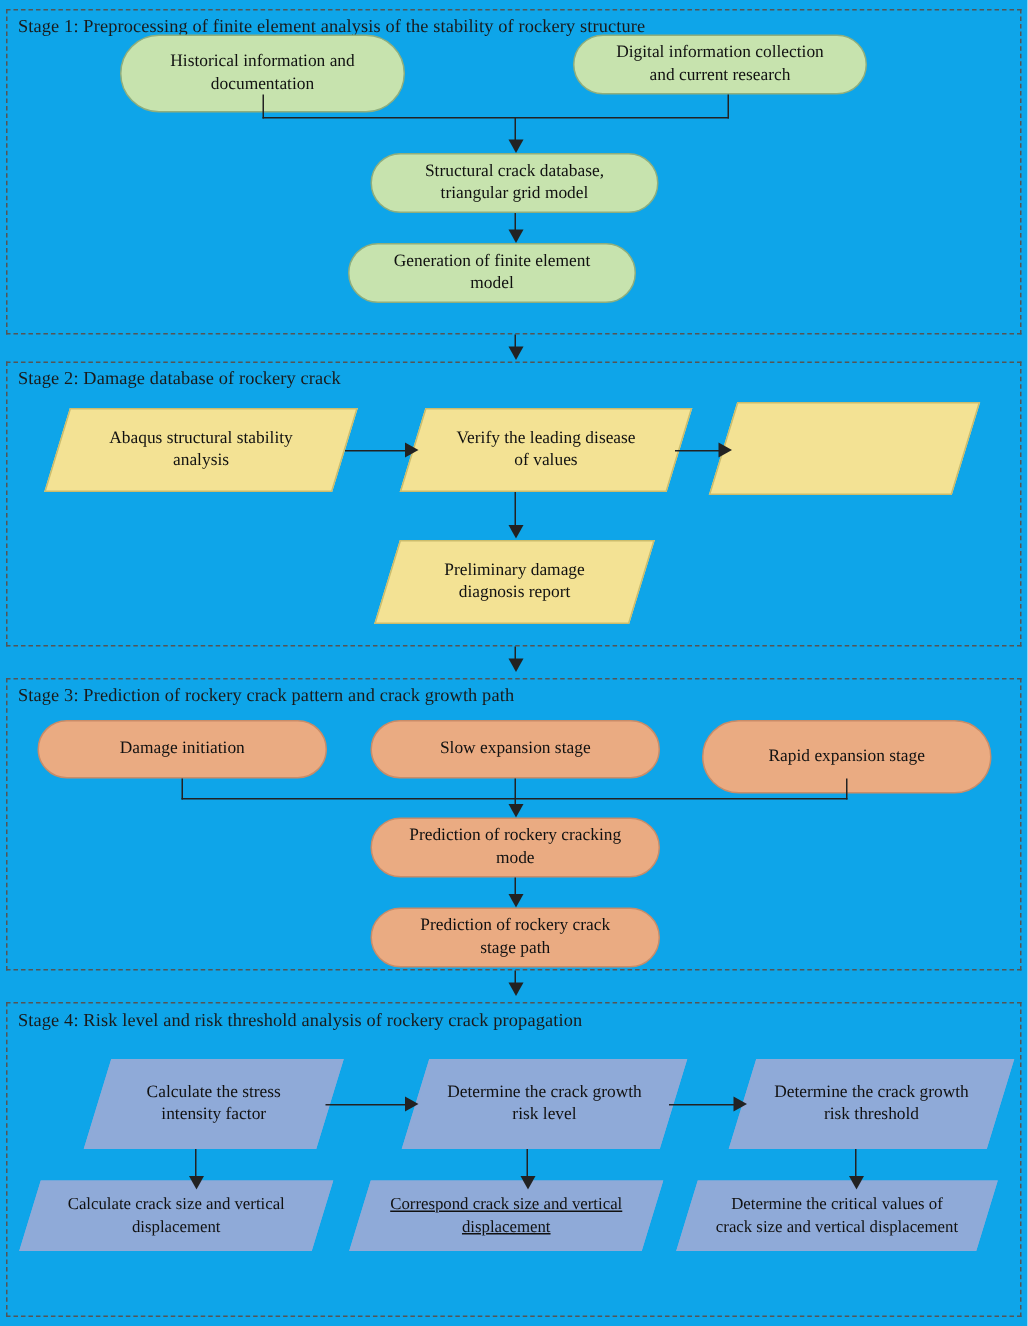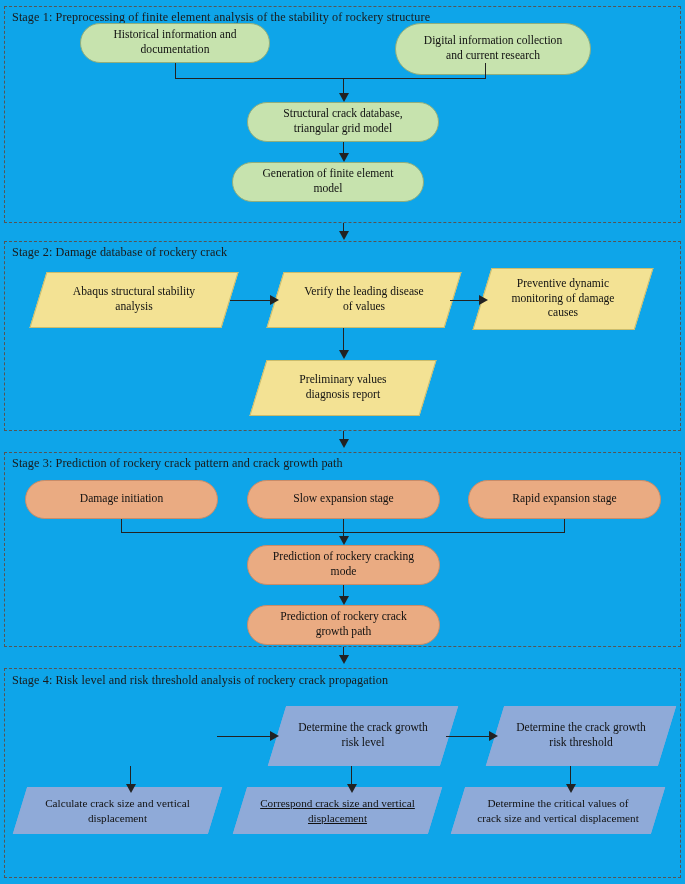--- a/index.html
+++ b/index.html
@@ -99,26 +99,26 @@
   }
 </style>
 </head>
 <body>
 
 <div id="page">
 
   <div class="stage" style="left:4px;top:6px;width:677px;height:217px;"></div>
   <div class="stage-title" style="left:12px;top:10px;">Stage 1: Preprocessing of finite element analysis of the stability of rockery structure</div>
 
-  <div class="node pill green" style="left:80px;top:23px;width:190px;height:40px;">
+  <div class="node pill green" style="left:80px;top:23px;width:190px;height:52px;">
     <span class="txt">Historical information and
 documentation</span>
   </div>
 
-  <div class="node pill green" style="left:395px;top:23px;width:196px;height:52px;">
+  <div class="node pill green" style="left:382px;top:23px;width:196px;height:40px;">
     <span class="txt">Digital information collection
 and current research</span>
   </div>
 
   <div class="vline" style="left:175px;top:63px;height:16px;"></div>
   <div class="vline" style="left:485px;top:63px;height:16px;"></div>
   <div class="hline" style="left:175px;top:78px;width:311px;"></div>
   <div class="vline" style="left:343px;top:78px;height:18px;"></div>
   <div class="arrow-down" style="left:339px;top:93px;"></div>
 
@@ -154,77 +154,79 @@
     <span class="bg"></span>
     <span class="txt">Verify the leading disease
 of values</span>
   </div>
 
   <div class="hline" style="left:450px;top:300px;width:33px;"></div>
   <div class="arrow-right" style="left:479px;top:295px;"></div>
 
   <div class="node para yellow" style="left:482px;top:268px;width:162px;height:62px;">
     <span class="bg"></span>
-    <span class="txt">Preventive dynamic
-monitoring of damage
-causes</span>
   </div>
 
   <div class="vline" style="left:343px;top:328px;height:26px;"></div>
   <div class="arrow-down" style="left:339px;top:350px;"></div>
 
   <div class="node para yellow" style="left:258px;top:360px;width:170px;height:56px;">
     <span class="bg"></span>
-    <span class="txt">Preliminary values
+    <span class="txt">Preliminary damage
 diagnosis report</span>
   </div>
 
   <div class="vline" style="left:343px;top:431px;height:13px;"></div>
   <div class="arrow-down" style="left:339px;top:439px;"></div>
 
   <div class="stage" style="left:4px;top:452px;width:677px;height:195px;"></div>
   <div class="stage-title" style="left:12px;top:456px;">Stage 3: Prediction of rockery crack pattern and crack growth path</div>
 
   <div class="node pill orange" style="left:25px;top:480px;width:193px;height:39px;">
     <span class="txt">Damage initiation</span>
   </div>
 
   <div class="node pill orange" style="left:247px;top:480px;width:193px;height:39px;">
     <span class="txt">Slow expansion stage</span>
   </div>
 
-  <div class="node pill orange" style="left:468px;top:480px;width:193px;height:39px;">
+  <div class="node pill orange" style="left:468px;top:480px;width:193px;height:49px;">
     <span class="txt">Rapid expansion stage</span>
   </div>
 
   <div class="vline" style="left:121px;top:519px;height:14px;"></div>
   <div class="vline" style="left:564px;top:519px;height:14px;"></div>
   <div class="hline" style="left:121px;top:532px;width:444px;"></div>
   <div class="vline" style="left:343px;top:519px;height:20px;"></div>
   <div class="arrow-down" style="left:339px;top:536px;"></div>
 
   <div class="node pill orange" style="left:247px;top:545px;width:193px;height:40px;text-align:center;">
     <span class="txt">Prediction of rockery cracking
 mode</span>
   </div>
 
   <div class="vline" style="left:343px;top:585px;height:15px;"></div>
   <div class="arrow-down" style="left:339px;top:596px;"></div>
 
   <div class="node pill orange" style="left:247px;top:605px;width:193px;height:40px;">
     <span class="txt">Prediction of rockery crack
-growth path</span>
+stage path</span>
   </div>
 
   <div class="vline" style="left:343px;top:647px;height:13px;"></div>
   <div class="arrow-down" style="left:339px;top:655px;"></div>
 
   <div class="stage" style="left:4px;top:668px;width:677px;height:210px;"></div>
   <div class="stage-title" style="left:12px;top:673px;text-align:center;">Stage 4: Risk level and risk threshold analysis of rockery crack propagation</div>
 
+  <div class="node para blue" style="left:65px;top:706px;width:155px;height:60px;">
+    <span class="bg"></span>
+    <span class="txt">Calculate the stress
+intensity factor</span>
+  </div>
 
   <div class="hline" style="left:217px;top:736px;width:55px;"></div>
   <div class="arrow-right" style="left:270px;top:731px;"></div>
 
   <div class="node para blue" style="left:277px;top:706px;width:172px;height:60px;">
     <span class="bg"></span>
     <span class="txt">Determine the crack growth
 risk level</span>
   </div>
 

